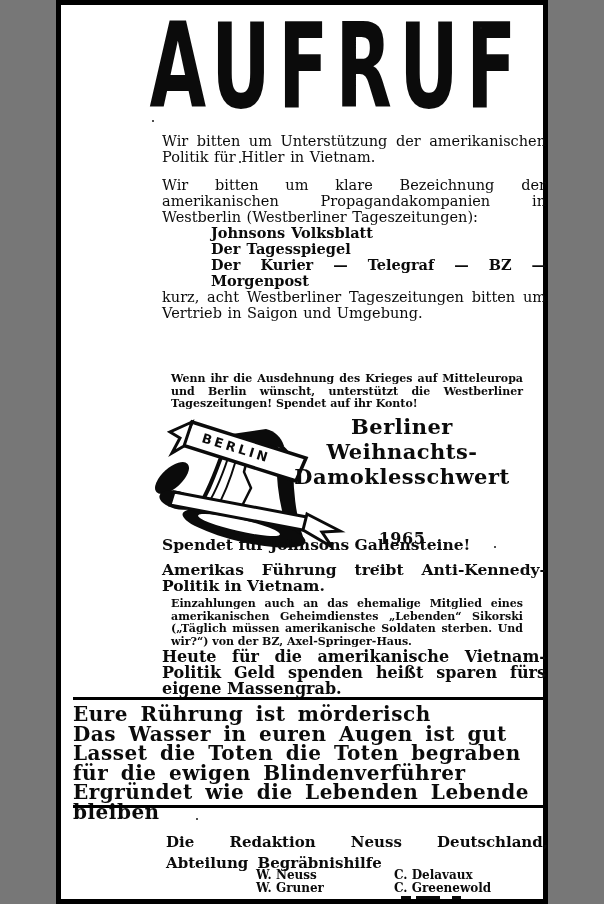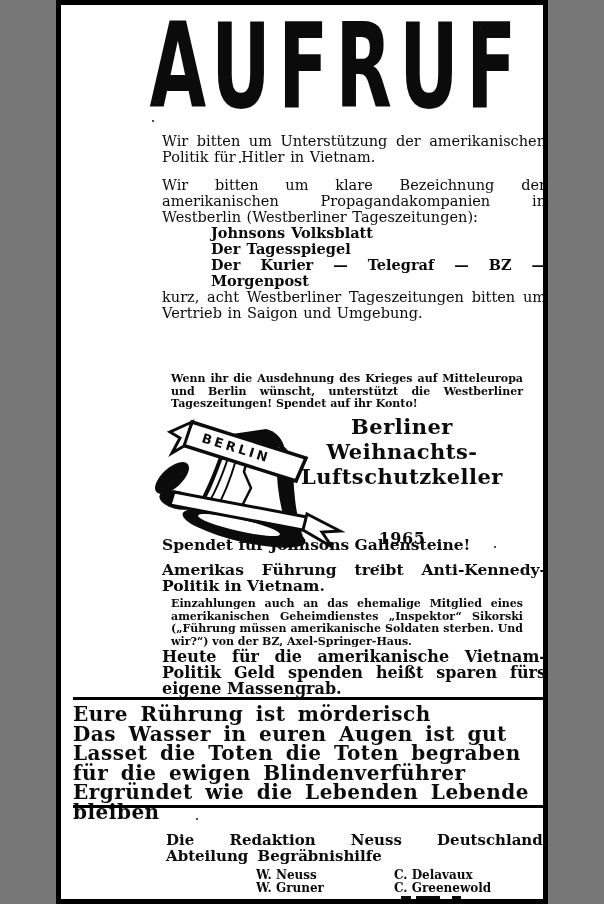--- a/index.html
+++ b/index.html
@@ -50,21 +50,21 @@
   .rule{position:absolute;left:17px;width:569px;height:3px;background:#000;}
   .pos-rule1{top:697px;}
   .pos-rule2{top:805px;}
   .poem{
     position:absolute;left:17px;top:705px;width:555px;padding-right:14px;
     text-align:left;font-weight:bold;font-size:20px;line-height:19.6px;
     letter-spacing:0.5px;word-spacing:5px;
   }
   .footer-heading{
     position:absolute;left:110px;top:832px;width:382px;margin:0;
-    font-weight:bold;font-size:15px;line-height:16px;
+    font-weight:bold;font-size:15px;line-height:21px;
     text-align:justify;text-align-last:left;word-spacing:4px;
   }
   .signatory{position:absolute;font-weight:bold;font-size:12px;line-height:13px;white-space:nowrap;}
   .pos-s1{left:200px;top:869px;}
   .pos-s2{left:200px;top:882px;}
   .pos-s3{left:338px;top:869px;}
   .pos-s4{left:338px;top:882px;}
   .fragment{position:absolute;height:3px;background:#0b0b0b;}
   .frag-a{left:345px;top:896px;width:10px;}
   .frag-b{left:360px;top:896px;width:24px;}
@@ -116,27 +116,27 @@
     <path d="M163,100 L196,117 L178,118 L188,133 L159,116 Z" fill="#ffffff" stroke="#0b0b0b" stroke-width="3"></path>
 
     <path d="M48,8 L162,44 L152,67 L38,31 Z" fill="#ffffff" stroke="#0b0b0b" stroke-width="3.5"></path>
     <path d="M48,8 L26,18 L36,24 L28,39 L40,32 Z" fill="#ffffff" stroke="#0b0b0b" stroke-width="3"></path>
     <text transform="translate(57,28) rotate(17)" font-family="DejaVu Sans, sans-serif" font-size="13" font-weight="bold" letter-spacing="3" fill="#0b0b0b">BERLIN</text>
   </svg>
 
   <div class="campaign">
     <div>Berliner</div>
     <div>Weihnachts-</div>
-    <div>Luftschutzkeller</div>
+    <div>Damoklesschwert</div>
     <div class="year">1965</div>
   </div>
 
   <p class="slogan pos-slogan1">Spendet für Johnsons Gallensteine!</p>
   <p class="slogan pos-slogan2">Amerikas Führung treibt Anti-Kennedy-Politik in Vietnam.</p>
-  <p class="small-note pos-note2">Einzahlungen auch an das ehemalige Mitglied eines amerikanischen Geheimdienstes „Inspektor“ Sikorski („Führung müssen amerikanische Soldaten sterben. Und wir?“) von der BZ, Axel-Springer-Haus.</p>
+  <p class="small-note pos-note2">Einzahlungen auch an das ehemalige Mitglied eines amerikanischen Geheimdienstes „Lebenden“ Sikorski („Täglich müssen amerikanische Soldaten sterben. Und wir?“) von der BZ, Axel-Springer-Haus.</p>
   <p class="slogan pos-slogan3">Heute für die amerikanische Vietnam-Politik Geld spenden heißt sparen fürs eigene Massengrab.</p>
 
   <div class="rule pos-rule1"></div>
   <div class="poem">
     <div>Eure Rührung ist mörderisch</div>
     <div>Das Wasser in euren Augen ist gut</div>
     <div>Lasset die Toten die Toten begraben</div>
     <div>für die ewigen Blindenverführer</div>
     <div>Ergründet wie die Lebenden Lebende bleiben</div>
   </div>

